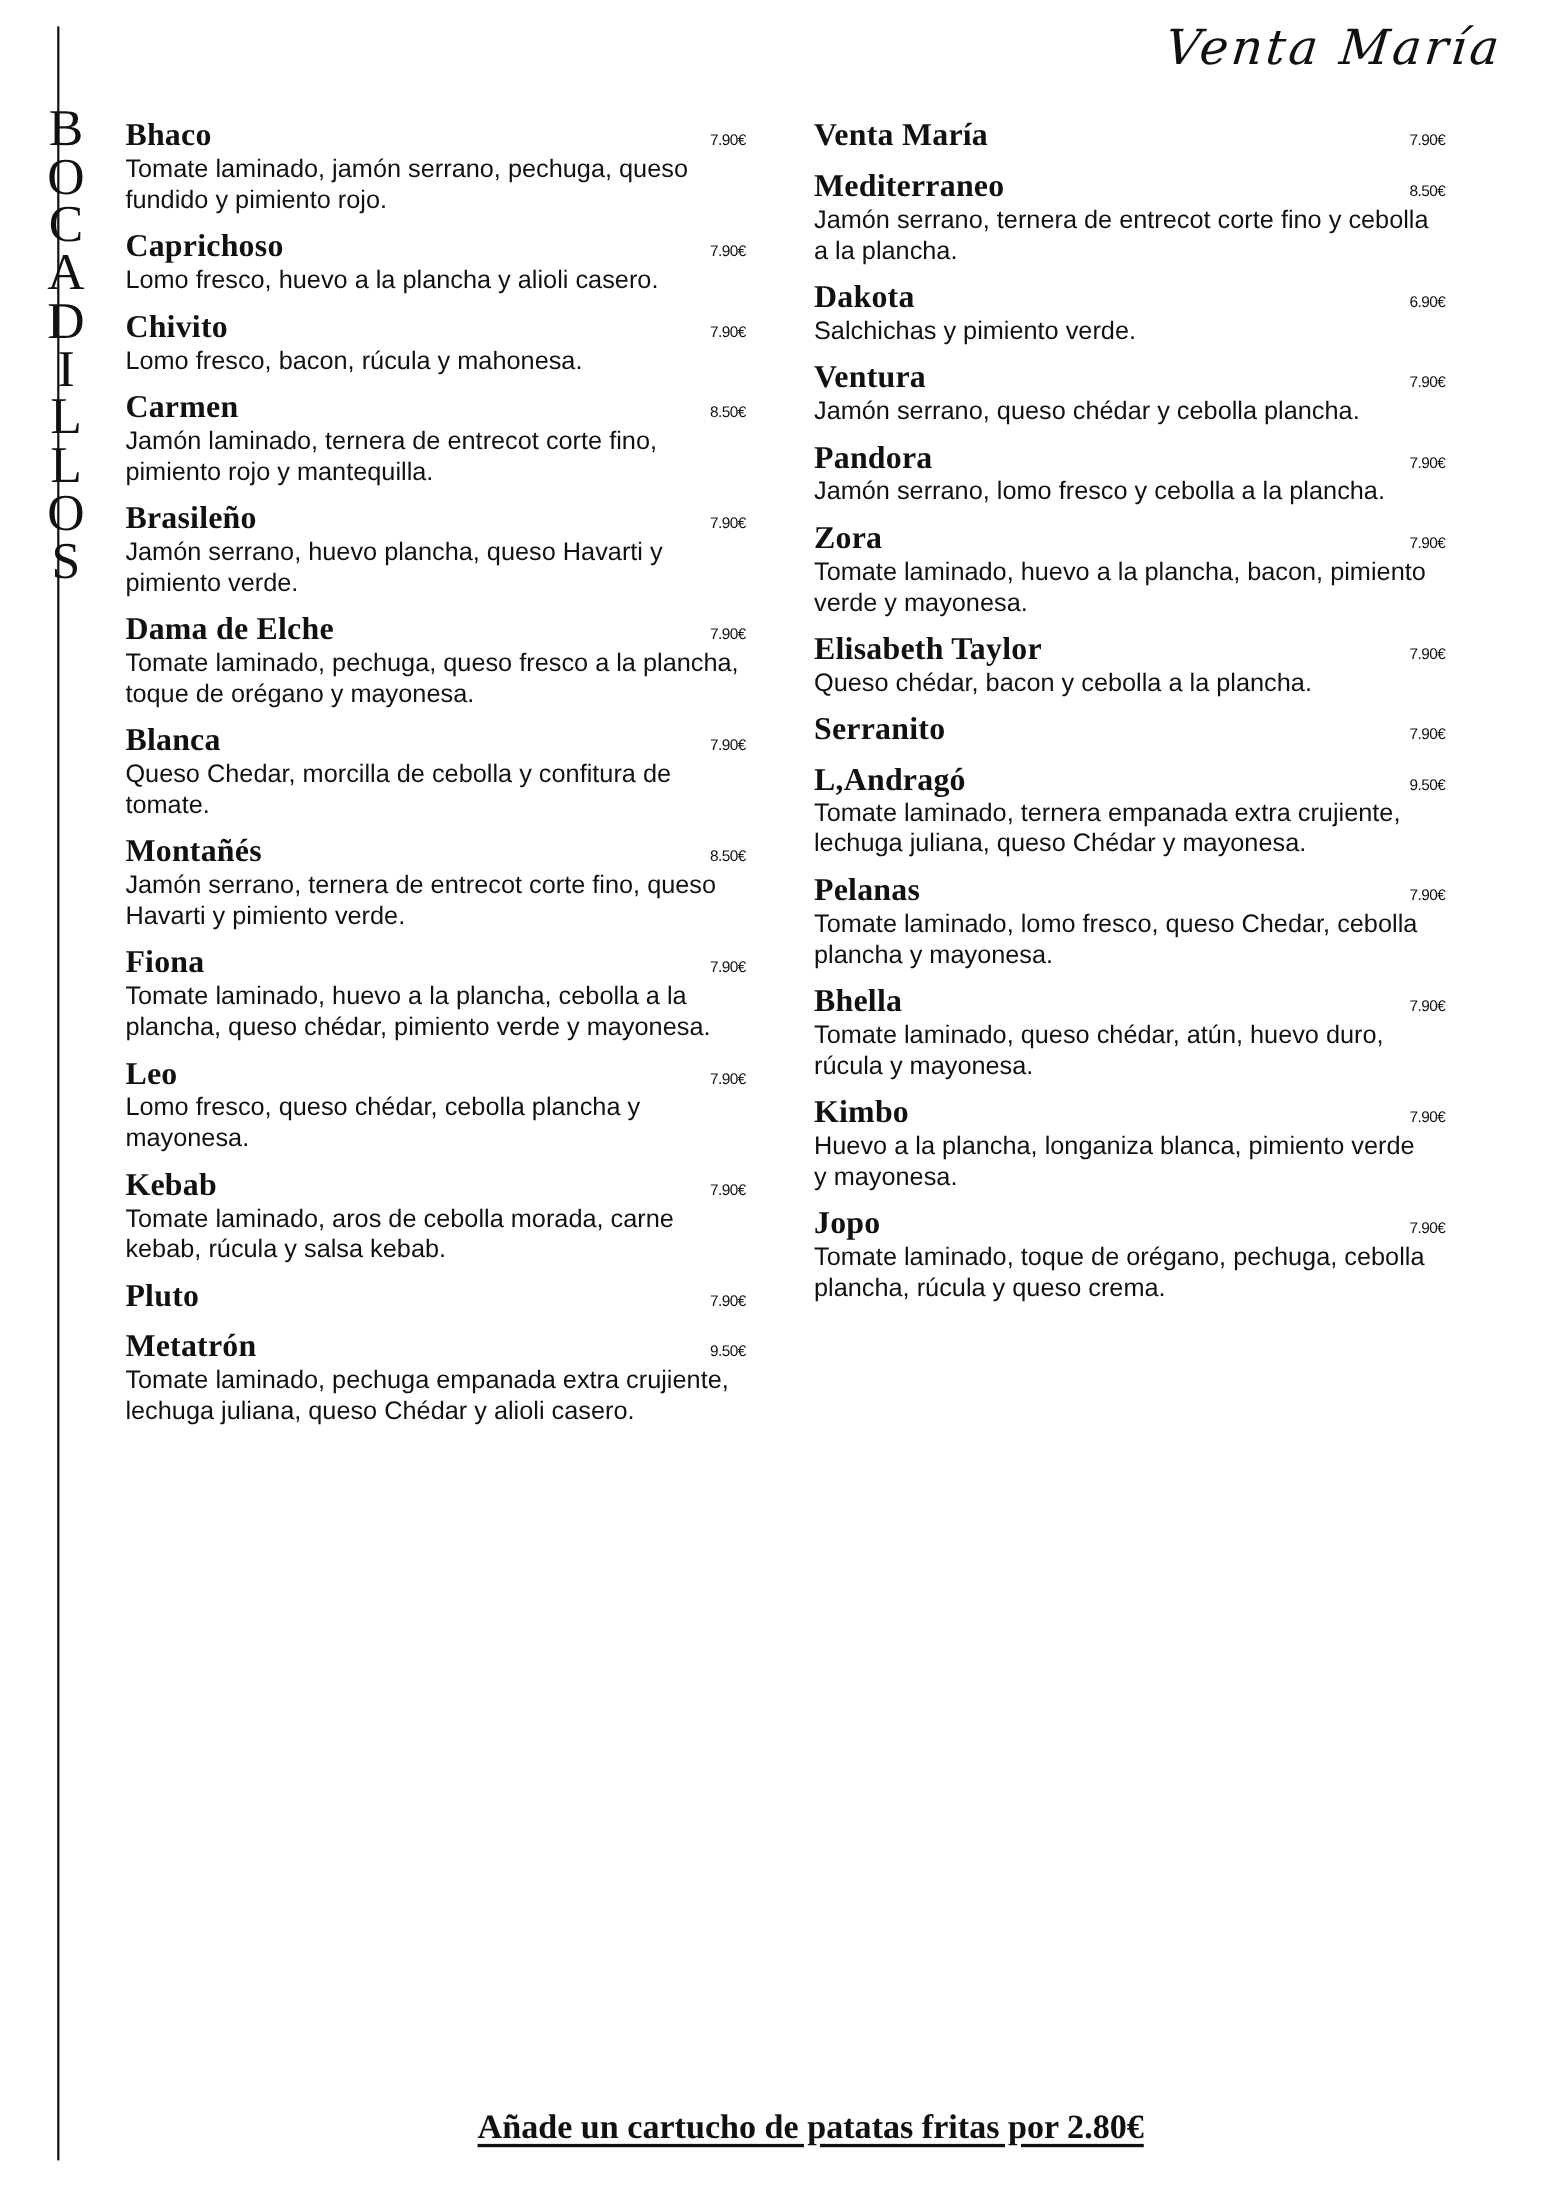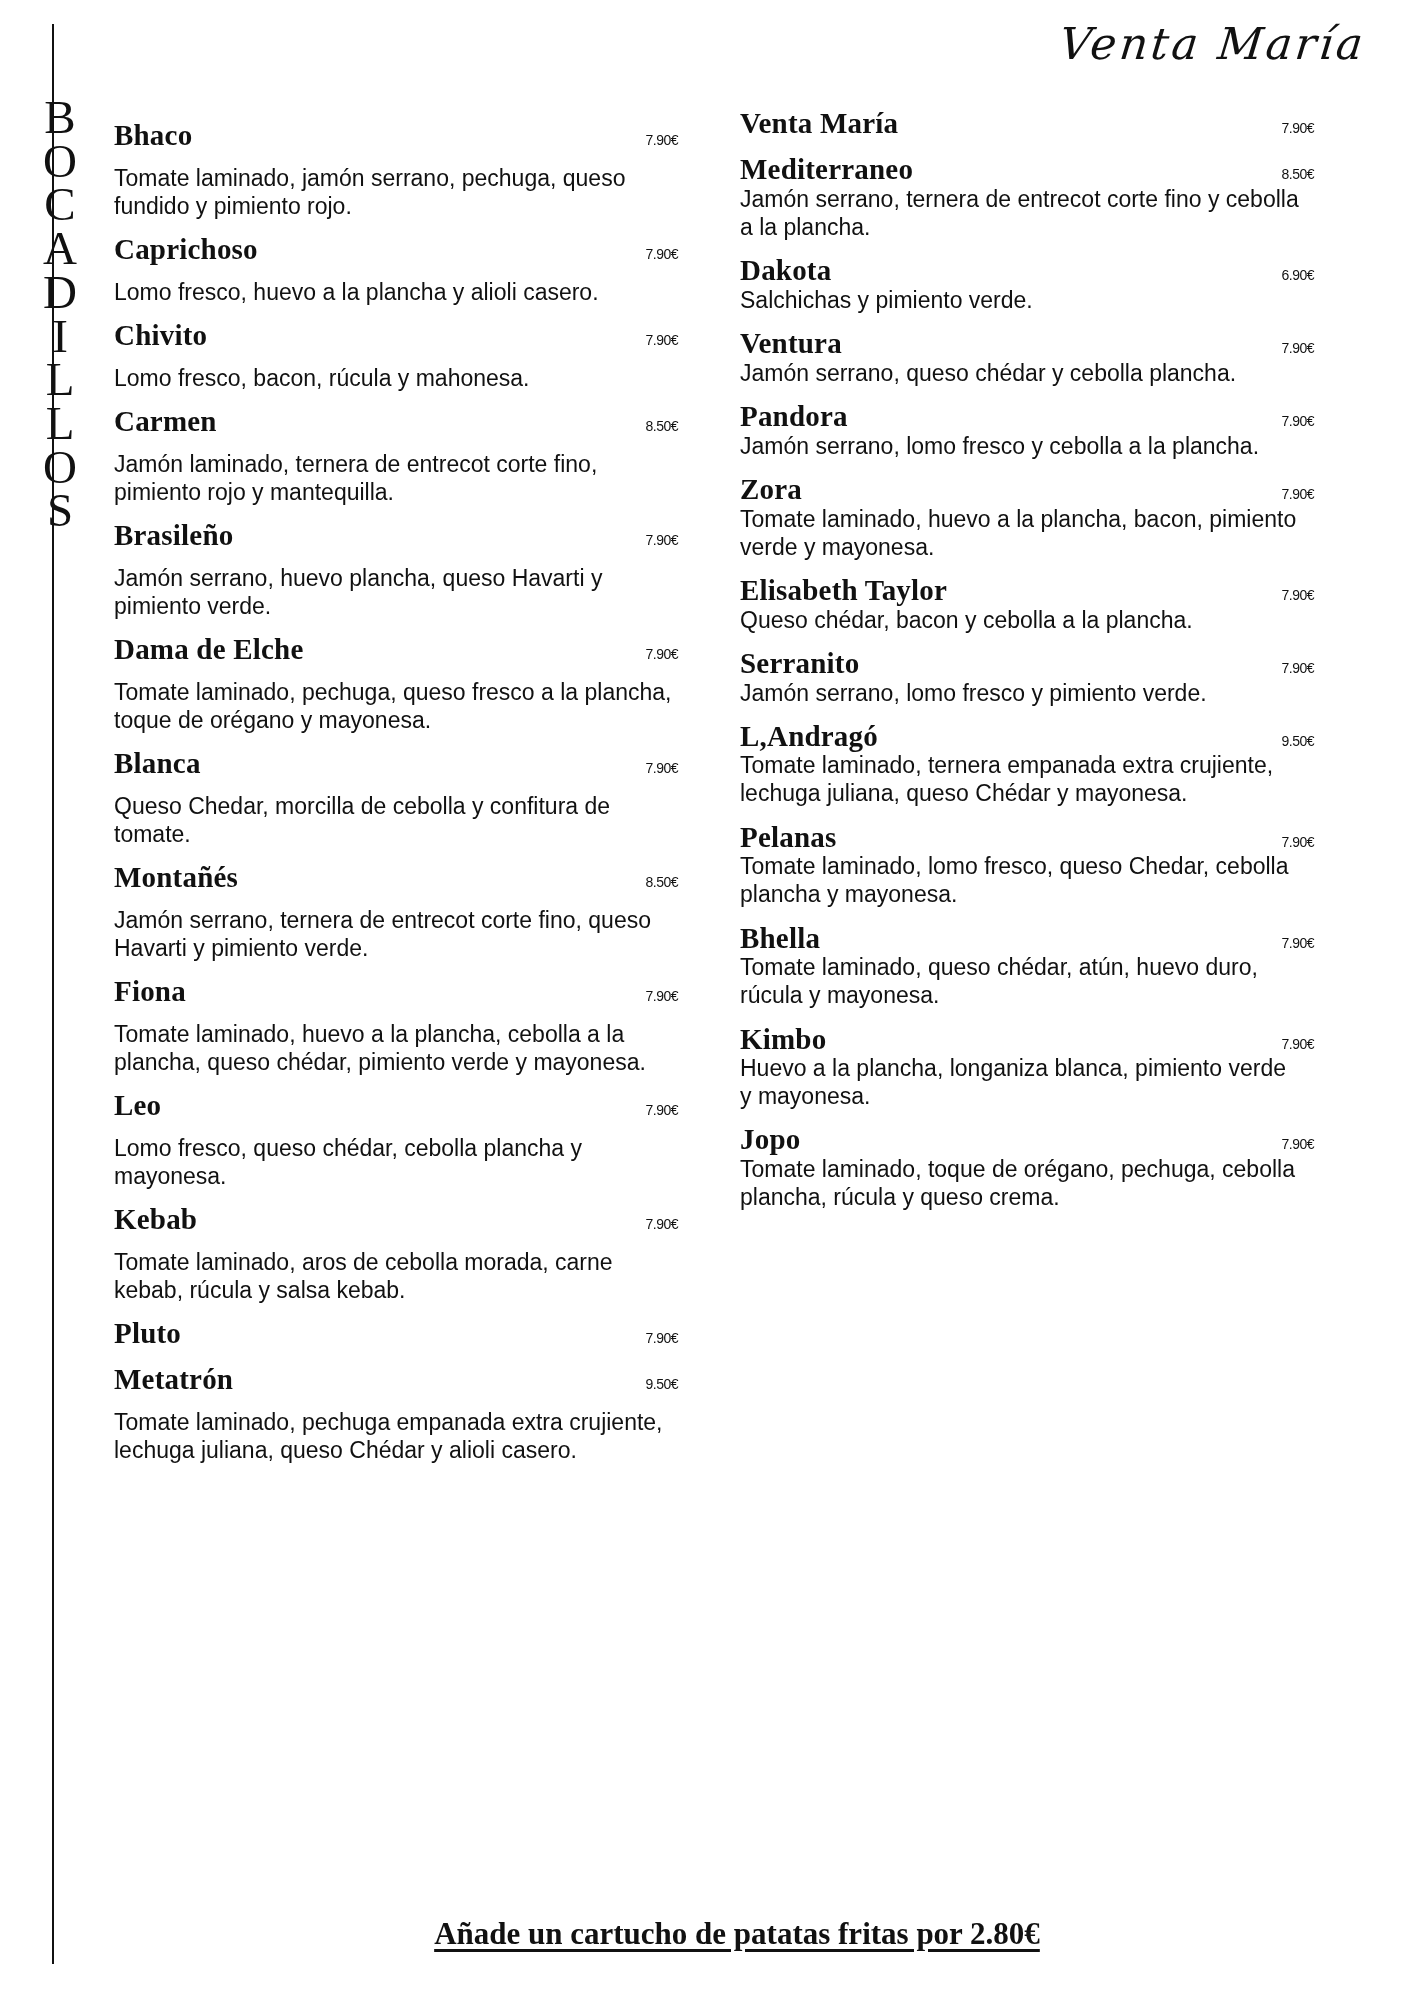--- a/index.html
+++ b/index.html
@@ -90,21 +90,21 @@
   }
   .item-desc {
     font-family: Liberation Sans, sans-serif;
     font-size: 23px;
     line-height: 1.22;
     margin-top: -1px;
     max-width: 560px;
   }
 
   
-  .col.left .item-head, .col.left .item-desc { padding-left: 14px; margin-top: 12px; }
+  .col.left .item-head, .col.left .item-desc { padding-left: 14px; }
   .col.right .item-head, .col.right .item-desc { padding-left: 4px; }
 
   .footer-note {
     position: absolute;
     left: 0;
     right: 0;
     bottom: 48px;
     text-align: center;
     font-family: "Liberation Serif", serif;
     font-weight: bold;
@@ -273,21 +273,20 @@
           <div class="item-name">Elisabeth Taylor</div>
           <div class="item-price">7.90€</div>
         </div>
         <div class="item-desc">Queso chédar, bacon y cebolla a la plancha.</div>
       </div>
       <div class="item">
         <div class="item-head">
           <div class="item-name">Serranito</div>
           <div class="item-price">7.90€</div>
         </div>
-        <div class="item-desc">Jamón serrano, lomo fresco y pimiento verde.</div>
       </div>
       <div class="item">
         <div class="item-head">
           <div class="item-name">L,Andragó</div>
           <div class="item-price">9.50€</div>
         </div>
         <div class="item-desc">Tomate laminado, ternera empanada extra crujiente, lechuga juliana, queso Chédar y mayonesa.</div>
       </div>
       <div class="item">
         <div class="item-head">

